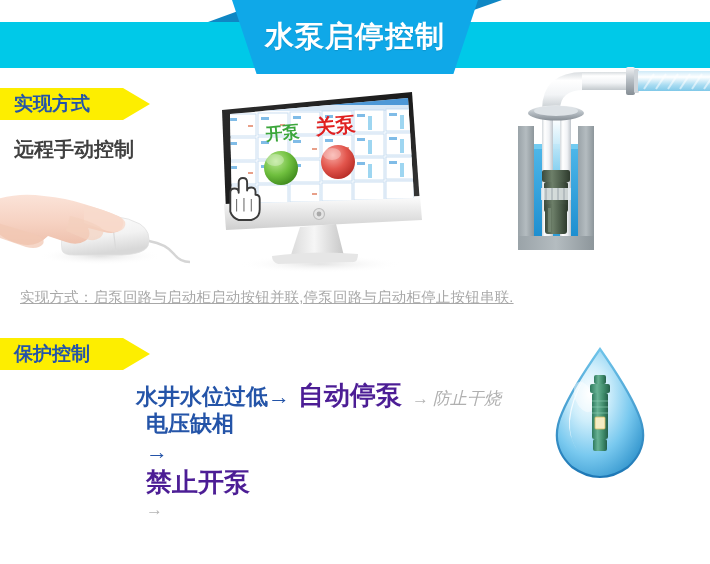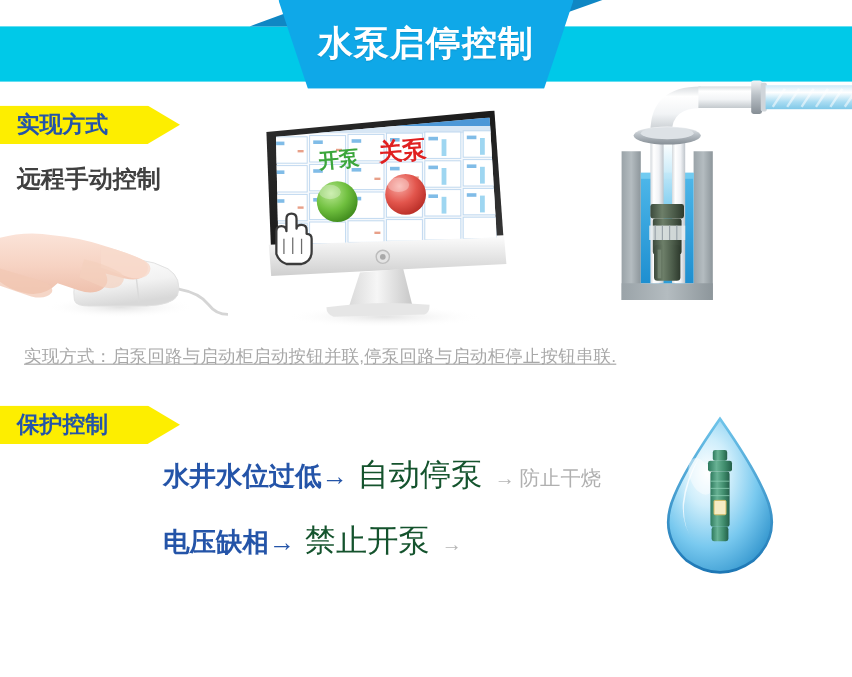--- a/index.html
+++ b/index.html
@@ -141,45 +141,46 @@
   }
 
   
   .prot-row {
     position: absolute;
     display: flex;
     align-items: baseline;
     white-space: nowrap;
   }
   #prot-row-1 { left: 136px; top: 378px; }
-  #prot-row-2 { left: 136px; top: 433px; }
+  #prot-row-2 { left: 136px; top: 409px; flex-direction: column; }
   .prot-cond {
     color: #2454a8;
     font-size: 22px;
     font-weight: bold;
   }
   .prot-arrow1 {
     color: #2454a8;
     font-size: 22px;
     font-weight: bold;
     margin: 0 8px 0 0;
   }
   .prot-act {
-    color: #14532d;
+    color: #4c1d95;
     font-size: 26px;
-    font-weight: normal;
+    font-weight: bold;
   }
   .prot-arrow2 {
     color: #b5b5b5;
     font-size: 17px;
     margin: 0 4px 0 10px;
   }
   .prot-result {
     color: #b0b0b0;
     font-size: 17px;
+    font-style: italic;
   }
 
   
   #hand-mouse {
     position: absolute;
     left: 0px;
     top: 172px;
     width: 190px;
     height: 100px;
   }

